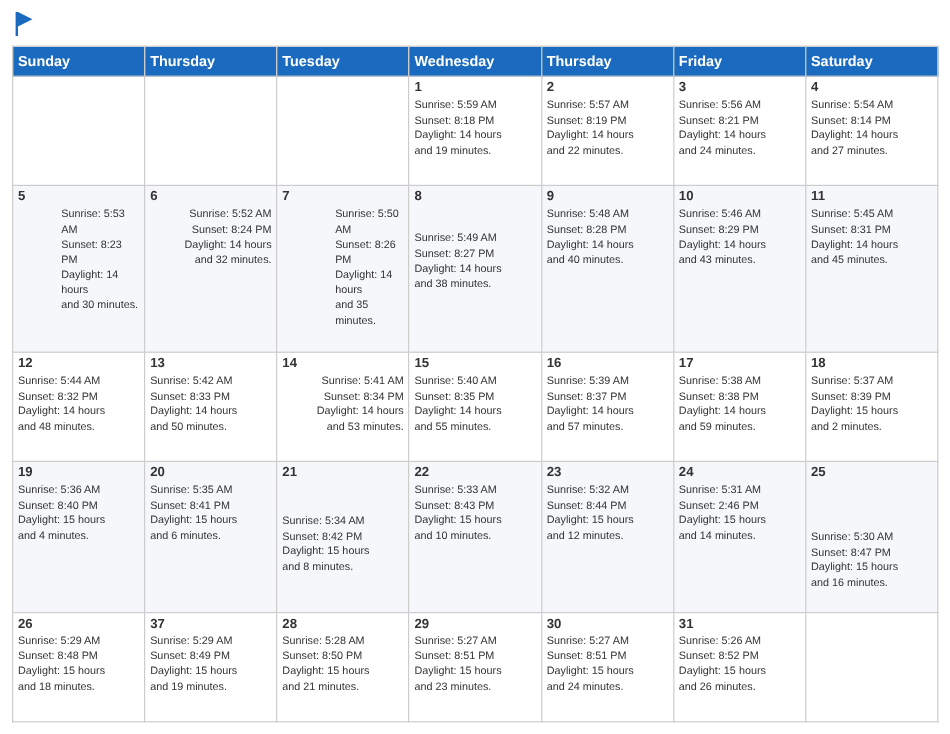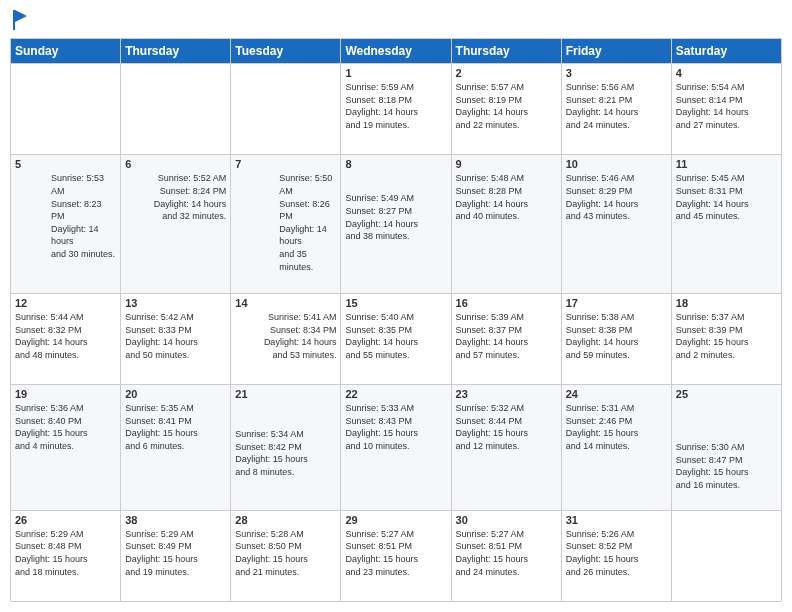--- a/index.html
+++ b/index.html
@@ -313,21 +313,21 @@
         </tr>
         <tr>
           <td>
             <span class="day-number">26</span>
             <div class="day-info" style="white-space: pre-line;">Sunrise: 5:29 AM
 Sunset: 8:48 PM
 Daylight: 15 hours
 and 18 minutes.</div>
           </td>
           <td>
-            <span class="day-number">38</span>
+            <span class="day-number">37</span>
             <div class="day-info" style="white-space: pre-line;">Sunrise: 5:29 AM
 Sunset: 8:49 PM
 Daylight: 15 hours
 and 19 minutes.</div>
           </td>
           <td>
             <span class="day-number">28</span>
             <div class="day-info" style="white-space: pre-line;">Sunrise: 5:28 AM
 Sunset: 8:50 PM
 Daylight: 15 hours

